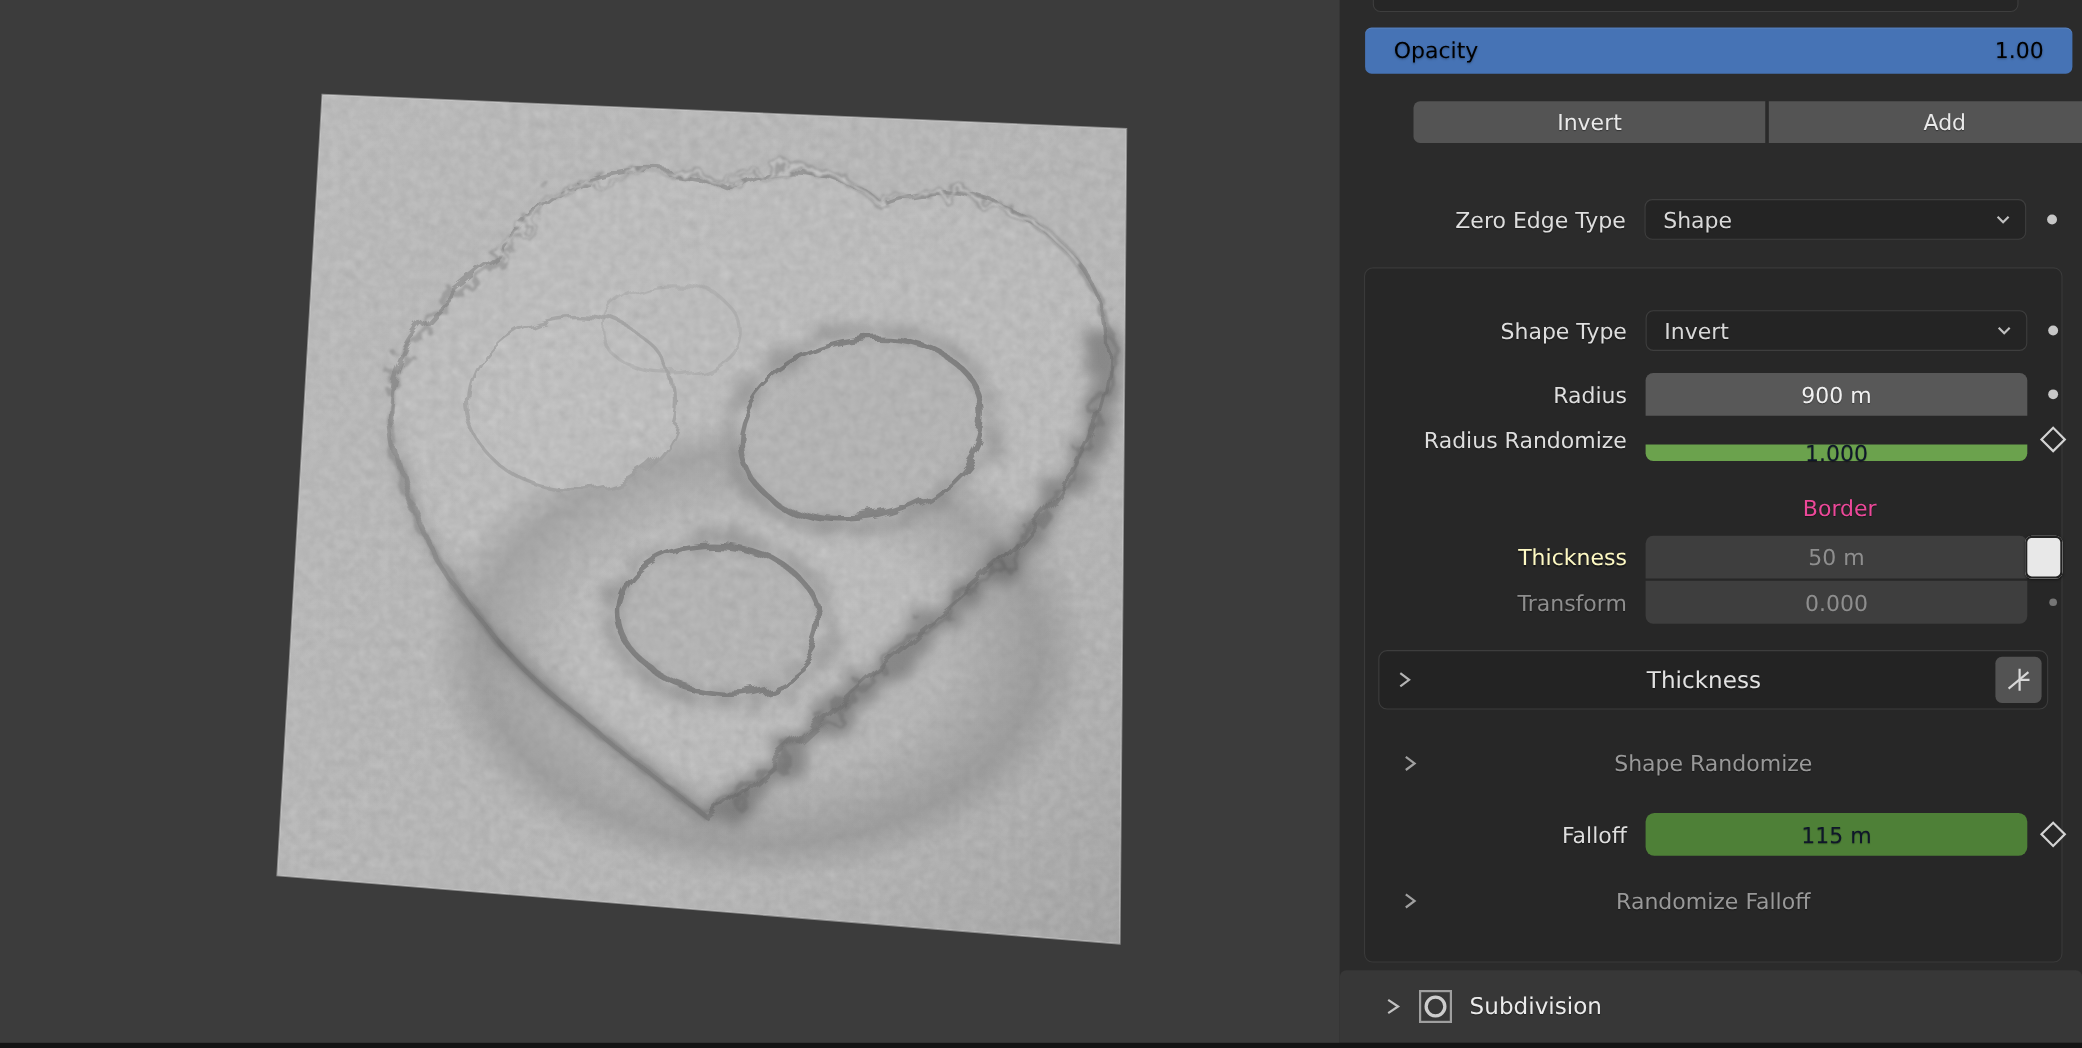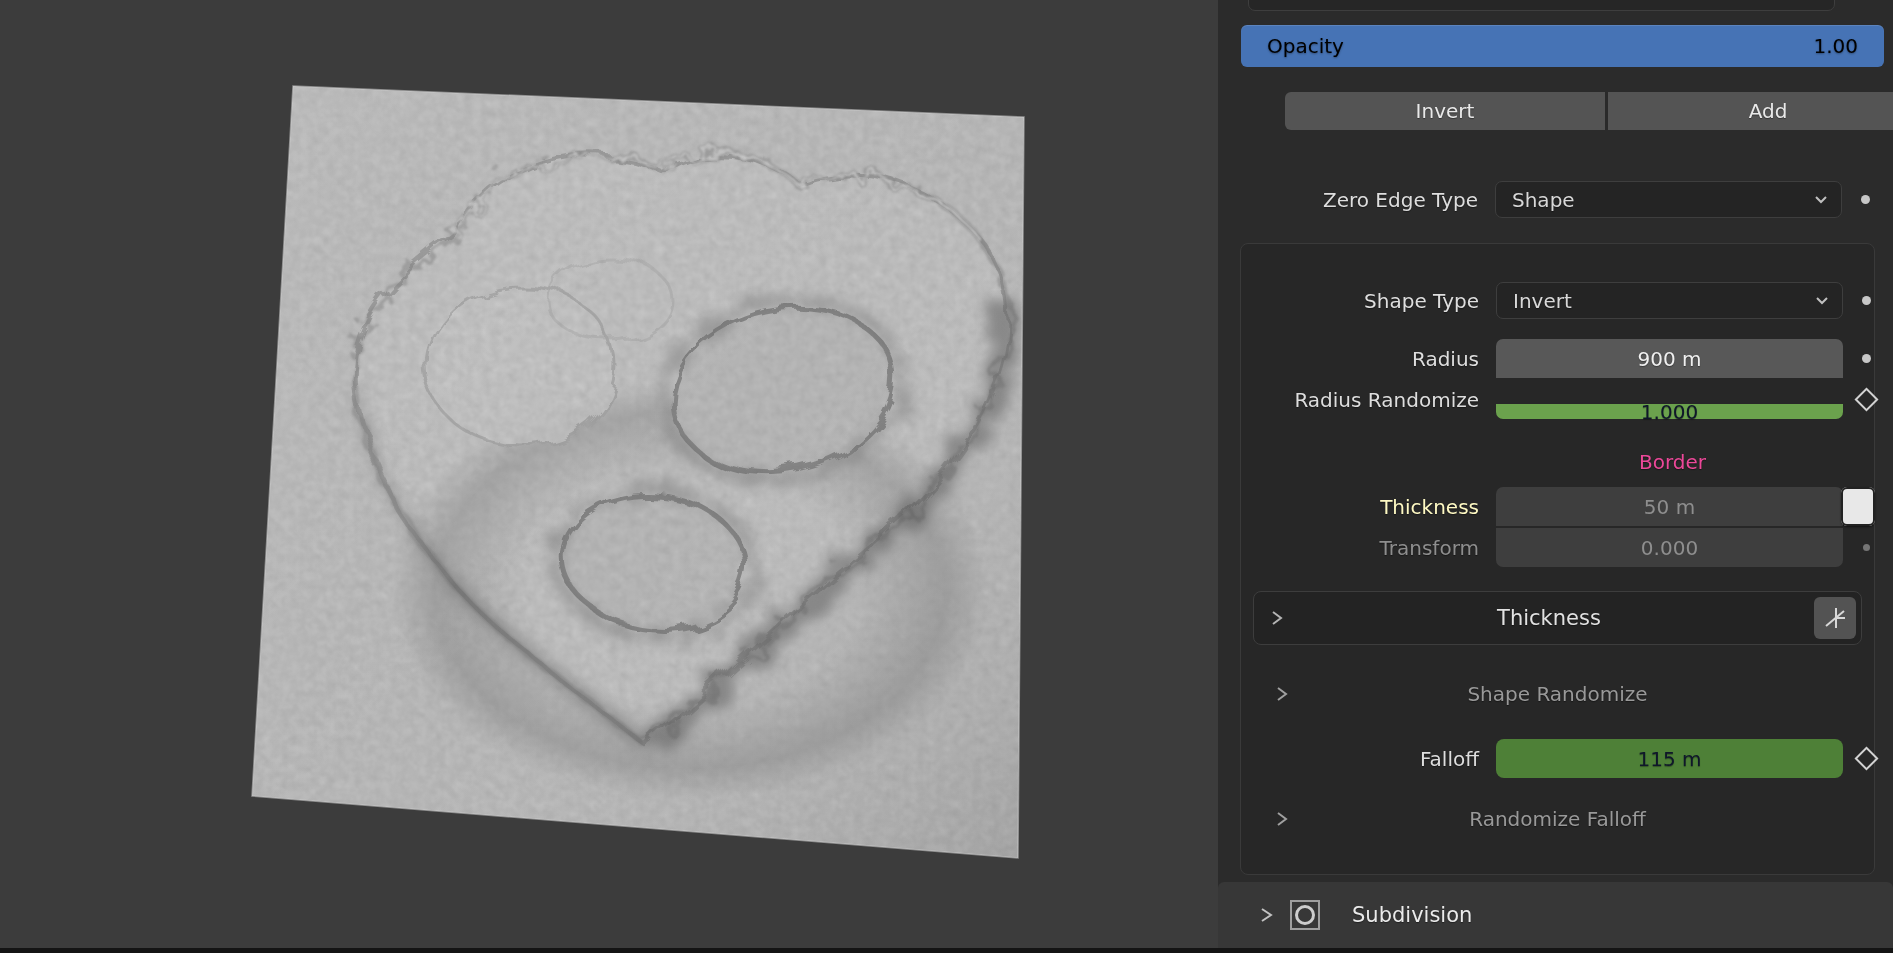--- a/index.html
+++ b/index.html
@@ -56,21 +56,21 @@
   .tf-title{flex:1;text-align:center;color:#e2e2e2;font-size:21px;text-shadow:0 1px 1px rgba(0,0,0,.4);}
   .tf-btn{width:42px;height:42px;margin-right:5px;background:#535353;border-radius:6px;
           display:flex;align-items:center;justify-content:center;}
   .chev{flex:0 0 auto;margin-left:16px;display:flex;align-items:center;}
   .subheader{position:absolute;left:0;width:100%;display:flex;align-items:center;}
   .subheader .title{position:absolute;left:0;width:100%;text-align:center;color:#999999;
                     font-size:20px;text-shadow:0 1px 1px rgba(0,0,0,.4);}
   .subheader .chev{position:absolute;left:18px;}
   .strip{position:absolute;left:0;top:882px;width:675px;height:66px;background:#373737;
          border-radius:6px 6px 0 0;display:flex;align-items:center;}
-  .strip .title{color:#ebebeb;font-size:21px;margin-left:30px;text-shadow:0 1px 1px rgba(0,0,0,.4);}
+  .strip .title{color:#ebebeb;font-size:21px;margin-left:14px;text-shadow:0 1px 1px rgba(0,0,0,.4);}
   .modicon{margin-left:14px;display:flex;align-items:center;}
   .bottombar{position:absolute;left:0;top:948px;width:1893px;height:5px;background:#141414;}
 </style>
 </head>
 <body>
 
 <div class="app">
 
   <div class="viewport">
     <svg width="1218" height="953" viewBox="0 0 1218 953">

